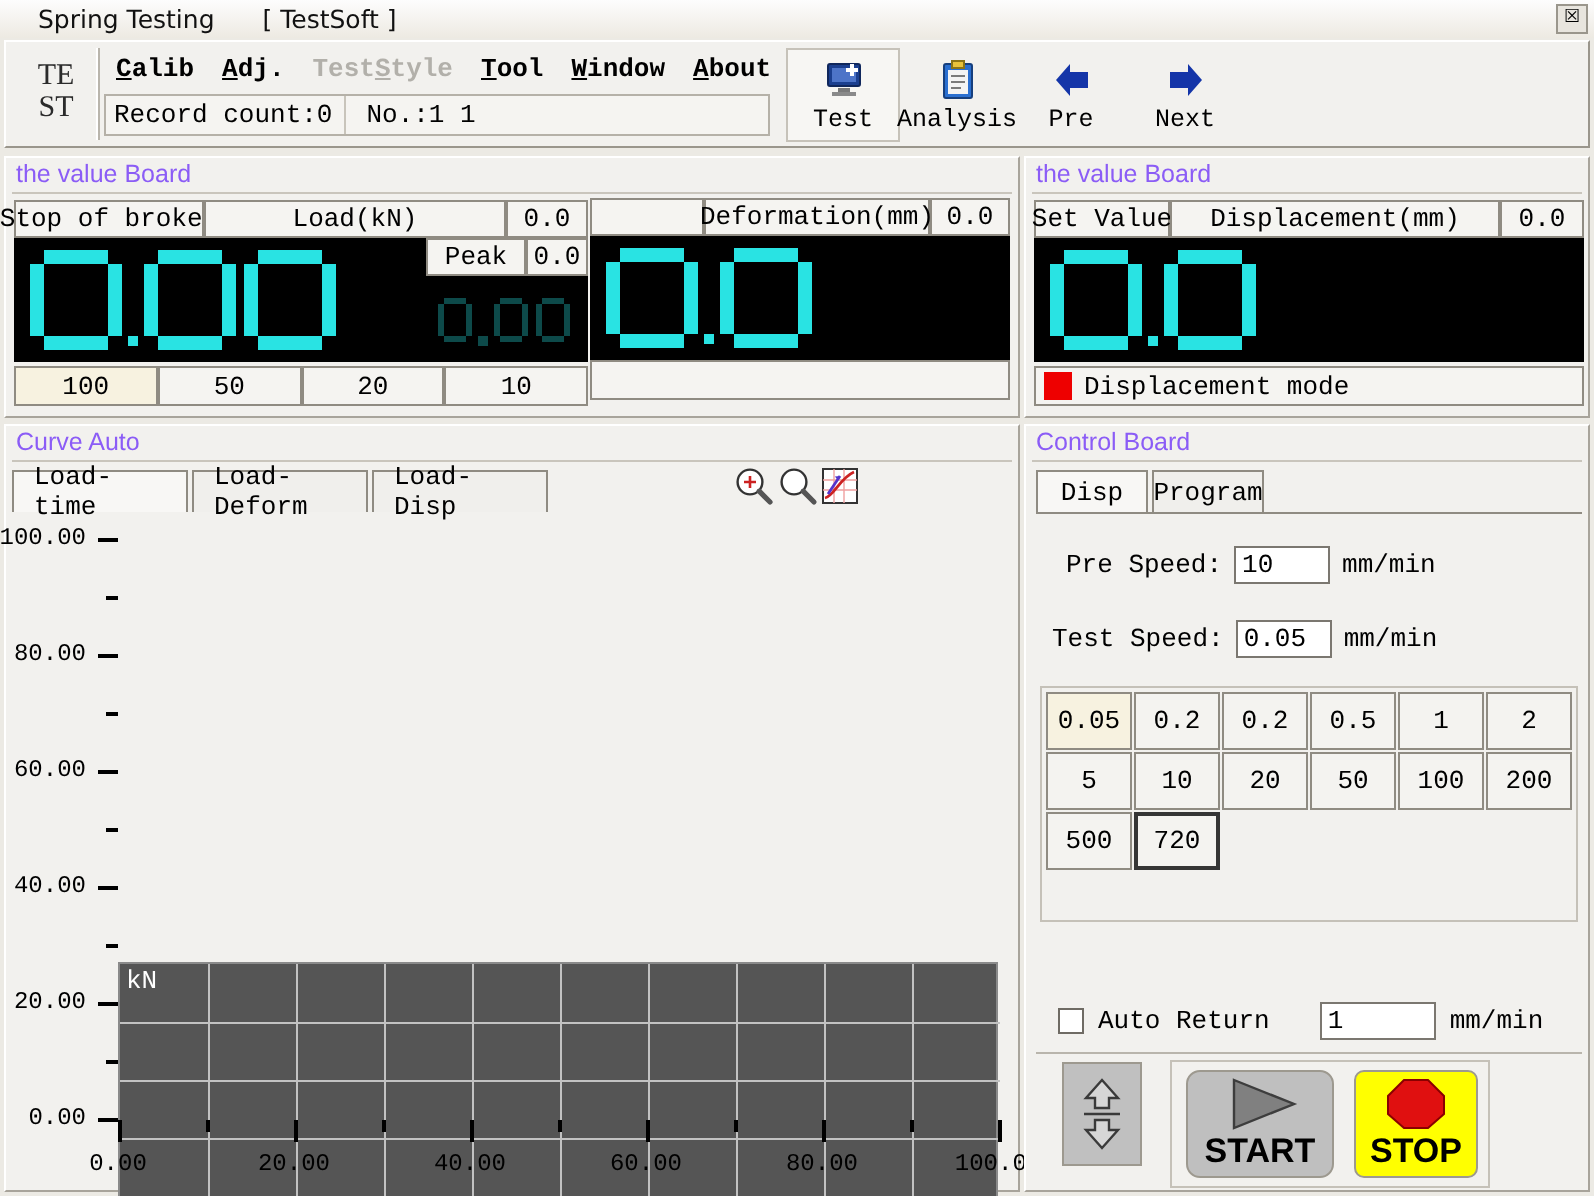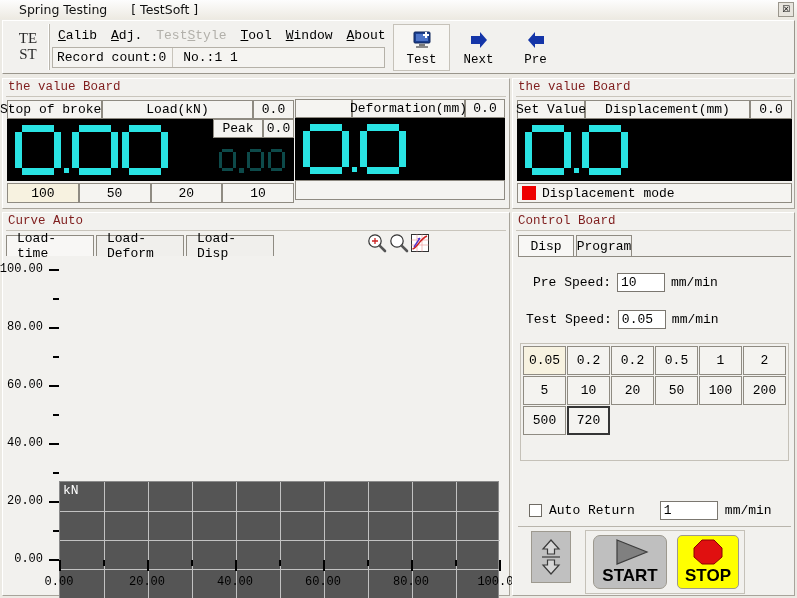--- a/index.html
+++ b/index.html
@@ -52,21 +52,21 @@
     display: flex; flex-direction: column; align-items: center; justify-content: center;
     font-family: "Liberation Serif", serif; font-size: 15px; color: #2b2b2b;
     line-height: 1.05;
   }
   .vsep {
     position: absolute; width: 2px; background: #b9b5ac;
     border-left: 1px solid #ffffff;
   }
   .menurow {
     position: absolute; left: 48px; top: 2px; height: 22px;
-    display: flex; align-items: flex-end; gap: 0px;
+    display: flex; align-items: center; gap: 0px; font-weight: bold;
   }
   .menuitem {
     font-family: "Liberation Mono", monospace;
     font-size: 13px; color: #000; padding: 2px 7px; white-space: nowrap;
   }
   .menuitem.disabled { color: #b2b0aa; }
   .menuitem u { text-decoration: underline; }
 
   .recordbar {
     position: absolute; left: 49px; top: 26px; width: 333px; height: 21px;
@@ -93,21 +93,21 @@
 
   
   .group {
     position: absolute;
     background: #f2f1ee;
     border: 1px solid #a8a49b;
     border-top-color: #ffffff; border-left-color: #ffffff;
   }
   .group-title {
     position: absolute; left: 5px; top: 1px;
-    font-family: Liberation Mono, monospace; font-size: 12.5px; color: #7f1d1d;
+    font-family: Liberation Sans, sans-serif; font-size: 12.5px; color: #8b5cf6;
   }
   .group-rule {
     position: absolute; left: 3px; right: 3px; height: 1px;
     background: #c9c5bc;
   }
 
   
   .hdr {
     height: 19px; background: #f5f4f1;
     border: 1px solid #8f8b82;
@@ -241,32 +241,43 @@
               <rect x="8" y="15" width="6" height="2" fill="#7a7a7a"></rect>
               <rect x="5" y="17" width="12" height="2" fill="#8a8a8a"></rect>
               <path d="M15 3 v6 M12 6 h6" stroke="#ffffff" stroke-width="2"></path>
             </svg>
           </span>
           <span class="tbtn-label">Test</span>
         </div>
         <div class="tbtn">
           <span>
             <svg class="ico" viewBox="0 0 22 22">
-              <path d="M12 3 L19 11 L12 19 L12 15 L3 15 L3 7 L12 7 Z" fill="#1435a8"></path>
+              <rect x="4" y="3" width="14" height="17" rx="1" fill="#2a6fd0" stroke="#163f7d"></rect>
+              <rect x="6" y="6" width="10" height="12" fill="#f3f3f3"></rect>
+              <rect x="8" y="1.5" width="6" height="3.5" fill="#e8c23a" stroke="#8c7415"></rect>
+              <path d="M7.5 9h7M7.5 12h7M7.5 15h5" stroke="#7a7a7a" stroke-width="0.9"></path>
             </svg>
           </span>
-          <span class="tbtn-label">Next</span>
+          <span class="tbtn-label">Analysis</span>
         </div>
         <div class="tbtn">
           <span>
             <svg class="ico" viewBox="0 0 22 22">
               <path d="M10 3 L3 11 L10 19 L10 15 L19 15 L19 7 L10 7 Z" fill="#1435a8"></path>
             </svg>
           </span>
           <span class="tbtn-label">Pre</span>
+        </div>
+        <div class="tbtn">
+          <span>
+            <svg class="ico" viewBox="0 0 22 22">
+              <path d="M12 3 L19 11 L12 19 L12 15 L3 15 L3 7 L12 7 Z" fill="#1435a8"></path>
+            </svg>
+          </span>
+          <span class="tbtn-label">Next</span>
         </div>
       </div>
   </div>
 
   <div class="group" style="left:2px; top:78px; width:508px; height:131px;">
     <div class="group-title">the value Board</div>
     <div class="group-rule" style="top:17px;"></div>
 
     <div class="hdr" style="position:absolute; left:4px; top:21px; width:95px;">Stop of broken</div>
     <div class="hdr" style="position:absolute; left:99px; top:21px; width:151px;">Load(kN)</div>

